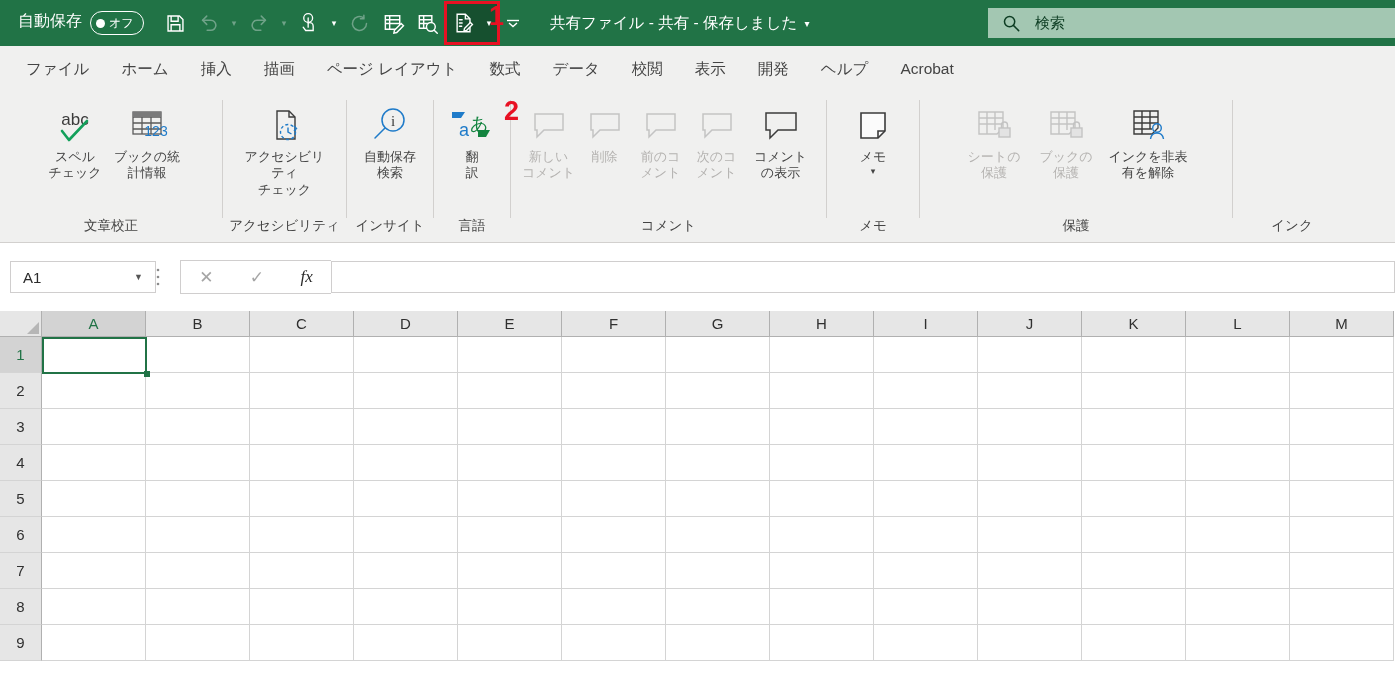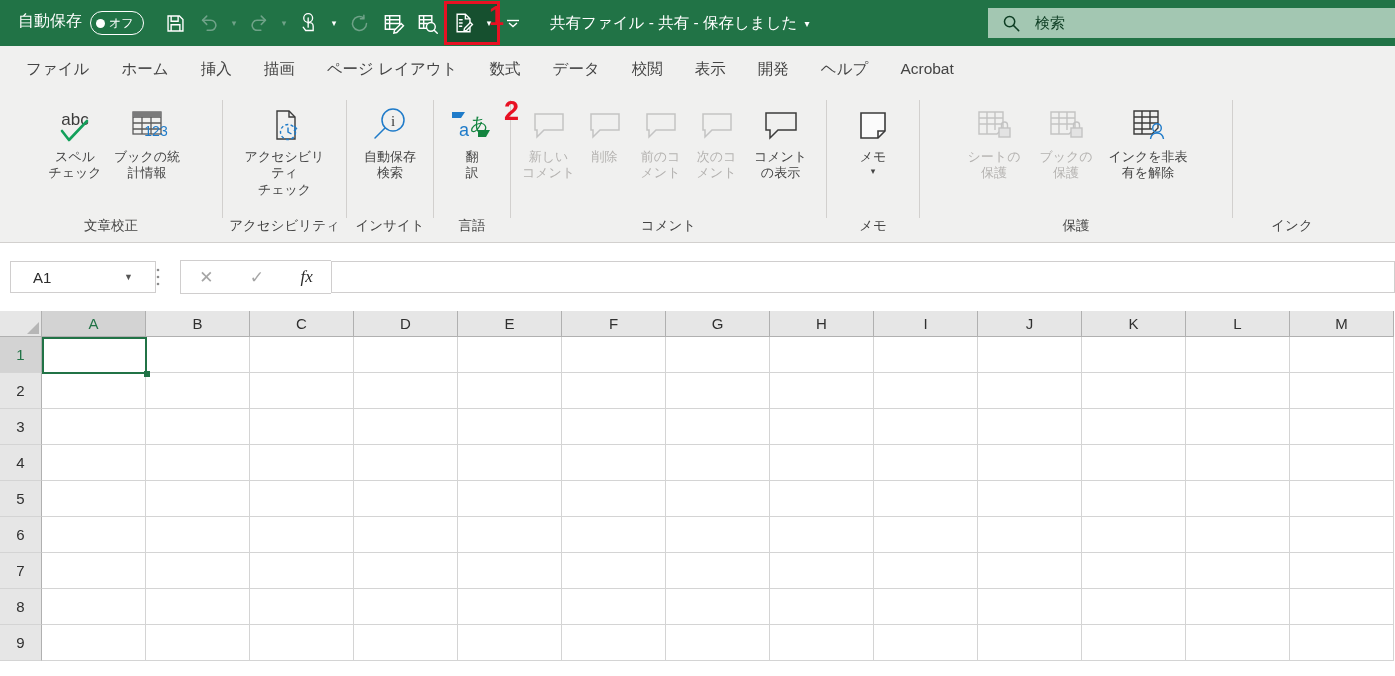--- a/index.html
+++ b/index.html
@@ -114,21 +114,21 @@
   .callout.n1{left:489px;top:3px;font-size:27px;}
   .callout.n2{left:504px;top:98px;font-size:27px;}
 
   
   .fbar{
     position:absolute;left:0;top:243px;width:1395px;height:68px;background:#ffffff;
     display:flex;align-items:center;
   }
   .namebox{
     margin-left:10px;width:146px;height:32px;border:1px solid #d0cece;background:#fff;
-    display:flex;align-items:center;justify-content:space-between;padding:0 22px;box-sizing:border-box;
+    display:flex;align-items:center;justify-content:space-between;padding:0 12px;box-sizing:border-box;
     font-size:15px;color:#2b2b2b;
   }
   .namebox .nb-caret{font-size:9px;color:#555;}
   .vdots{width:24px;text-align:center;color:#767676;font-size:14px;letter-spacing:0;}
   .fbtns{
     width:150px;height:32px;border:1px solid #d0cece;border-right:0;background:#fff;
     display:flex;align-items:center;justify-content:space-around;
   }
   .fbtns span{color:#a6a6a6;font-size:17px;}
   .fbtns .fx{color:#2b2b2b;font-style:italic;font-family:"Liberation Serif",serif;font-size:17px;}

